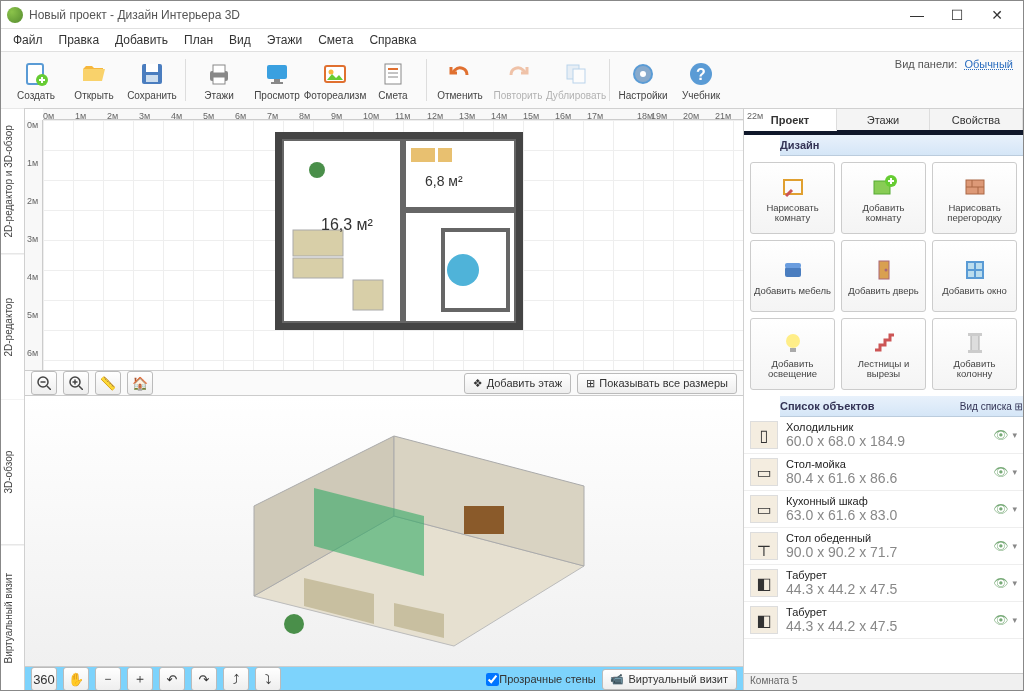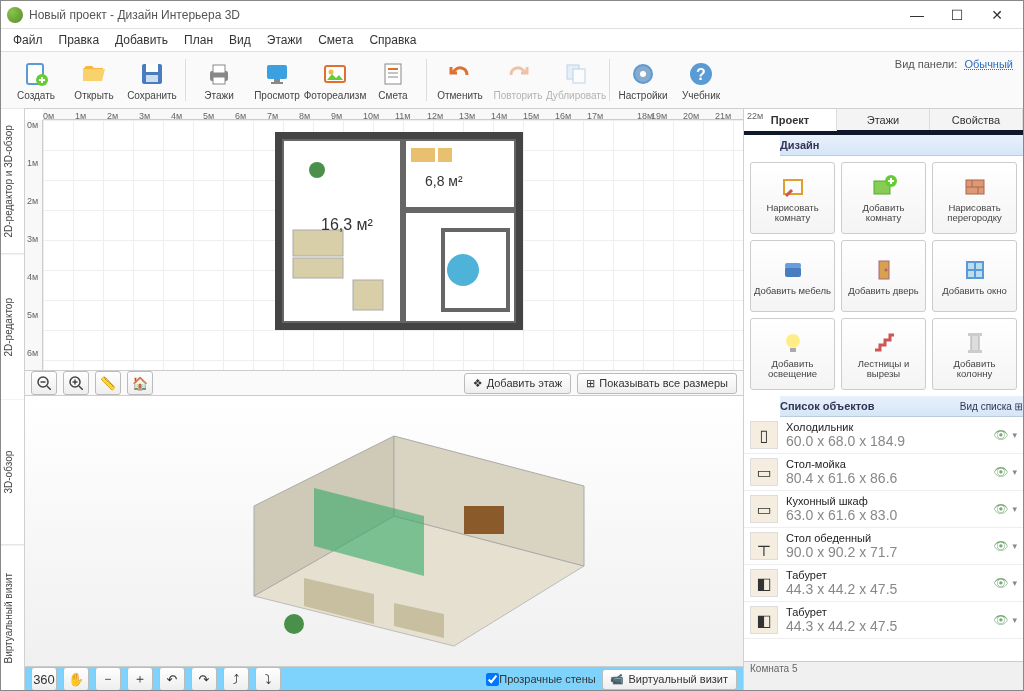--- a/index.html
+++ b/index.html
@@ -69,21 +69,21 @@
 
 .objlist { flex: 1; overflow-y: auto; }
 .obj { display: flex; align-items: center; padding: 4px 6px; border-bottom: 1px solid #eee; cursor: pointer; }
 .obj .thumb { width: 28px; height: 28px; background: #f4ede0; border: 1px solid #ddd; margin-right: 8px; display: flex; align-items: center; justify-content: center; font-size: 16px; }
 .obj .meta { flex: 1; }
 .obj .meta .nm { font-size: 11px; color: #222; }
 .obj .meta .dim { font-size: 14px; color: #888; }
 .obj .eye { color: #7a7; font-size: 12px; margin-right: 4px; }
 .obj .dd { color: #888; font-size: 9px; }
 
-.statusbar { height: 30px; background: #f0f0f0; border-top: 1px solid #ccc; font-size: 10px; padding: 1px 6px; color: #666; }
+.statusbar { height: 18px; background: #f0f0f0; border-top: 1px solid #ccc; font-size: 10px; padding: 1px 6px; color: #666; }
 
 
 svg { display: block; }
 </style>
 </head>
 <body>
 
 <div class="titlebar">
   <div class="app-icon"></div>
   <div class="title">Новый проект - Дизайн Интерьера 3D</div>

